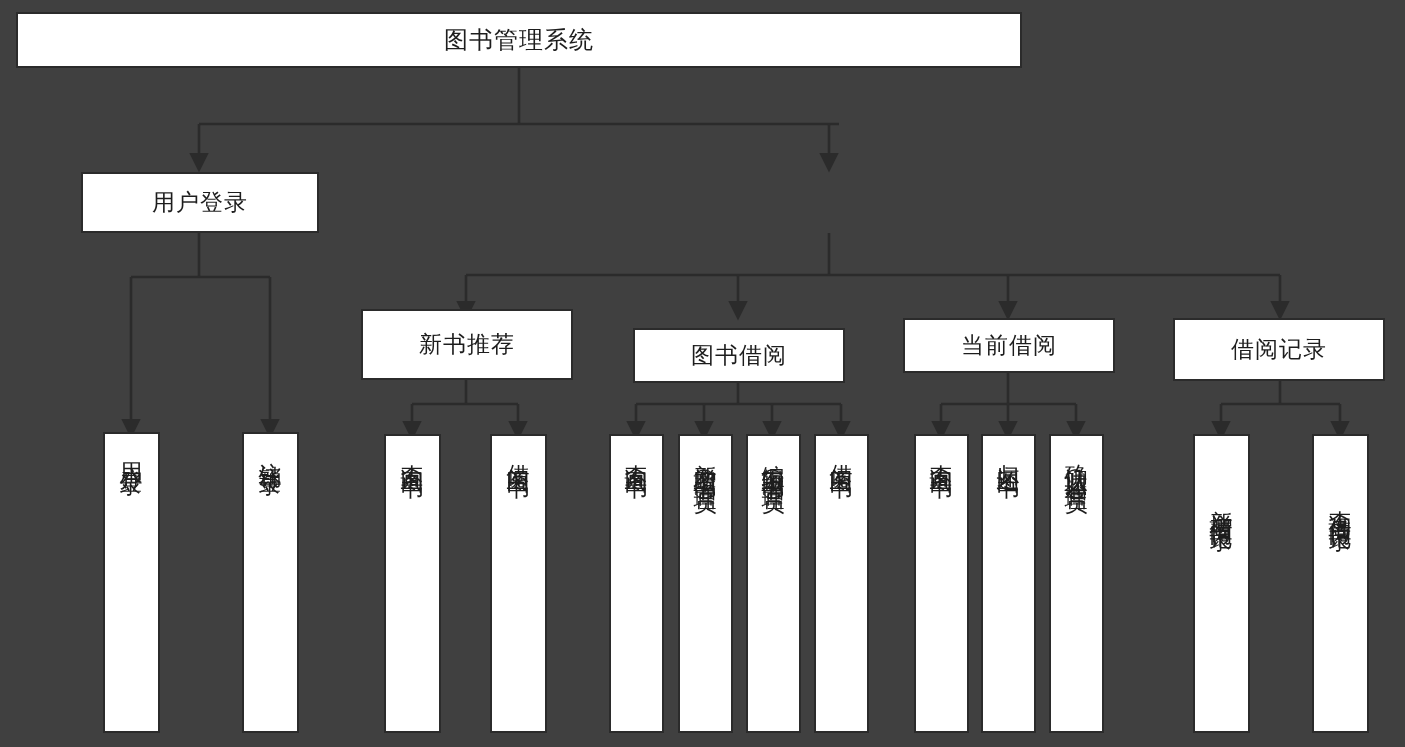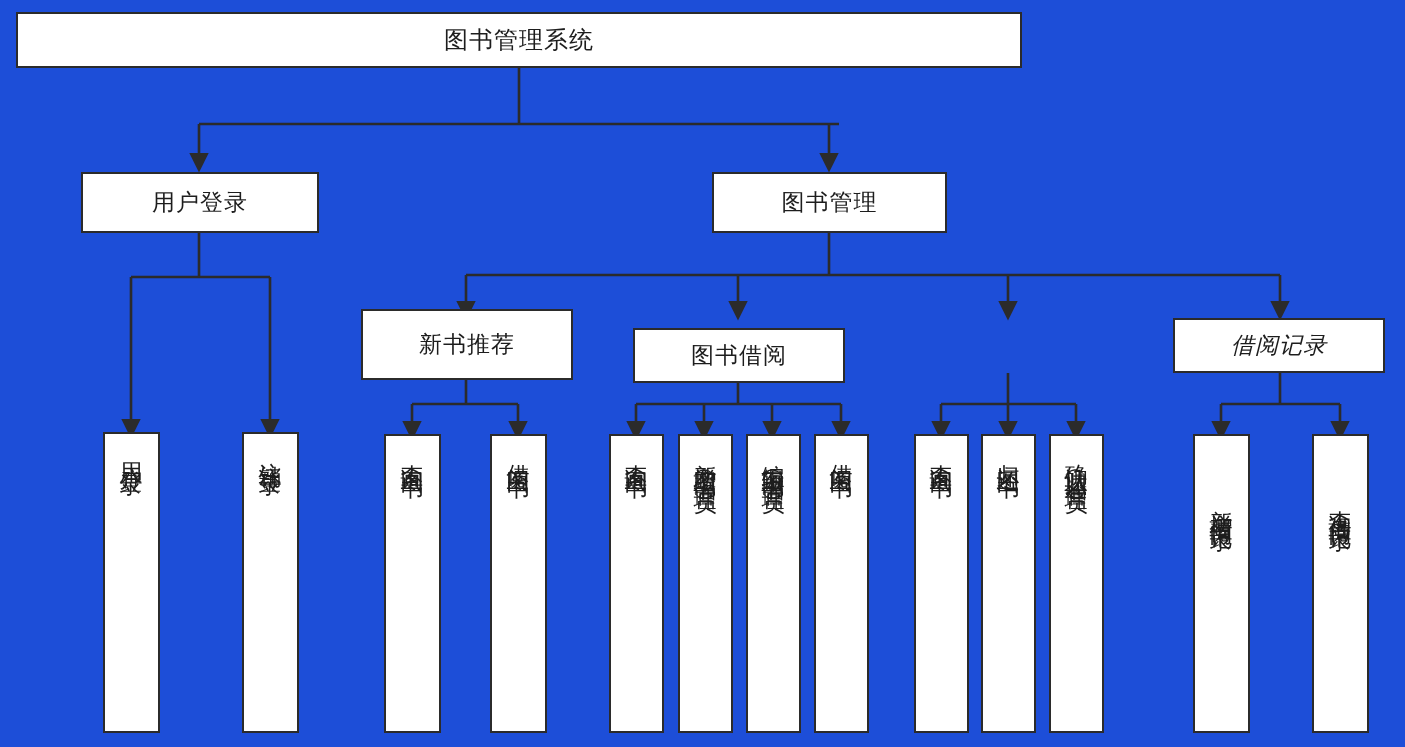--- a/index.html
+++ b/index.html
@@ -8,21 +8,21 @@
     padding: 0;
     background: #ffffff;
   }
   body {
     font-family: "DejaVu Sans", "Liberation Sans", sans-serif;
   }
   #canvas {
     position: relative;
     width: 1405px;
     height: 747px;
-    background: #1d4ed8;
+    background: #404040;
     overflow: hidden;
   }
   #wires {
     position: absolute;
     left: 0;
     top: 0;
     width: 1405px;
     height: 747px;
     pointer-events: none;
   }
@@ -129,34 +129,34 @@
   </svg>
 
   <div class="node root horiz" style="left:16px; top:12px; width:1006px; height:56px;">
     <span>图书管理系统</span>
   </div>
 
   <div class="node horiz" style="left:81px; top:172px; width:238px; height:61px;">
     <span>用户登录</span>
   </div>
 
-  <div class="node horiz" style="left:712px; top:172px; width:235px; height:61px;">
-    <span>图书管理</span>
-  </div>
 
   <div class="node horiz" style="left:361px; top:309px; width:212px; height:71px;">
     <span>新书推荐</span>
   </div>
 
   <div class="node horiz" style="left:633px; top:328px; width:212px; height:55px;">
     <span>图书借阅</span>
   </div>
 
-
-  <div class="node horiz" style="left:1173px; top:318px; width:212px; height:55px;font-style:italic;">
+  <div class="node horiz" style="left:903px; top:318px; width:212px; height:55px;">
+    <span>当前借阅</span>
+  </div>
+
+  <div class="node horiz" style="left:1173px; top:318px; width:212px; height:63px;">
     <span>借阅记录</span>
   </div>
 
   <div class="node leaf leaf-pad-mid" style="left:103px; top:432px; width:57px; height:301px;">
     <span class="vtext">用户登录</span>
   </div>
 
   <div class="node leaf leaf-pad-mid" style="left:242px; top:432px; width:57px; height:301px;">
     <span class="vtext">注销登录</span>
   </div>

